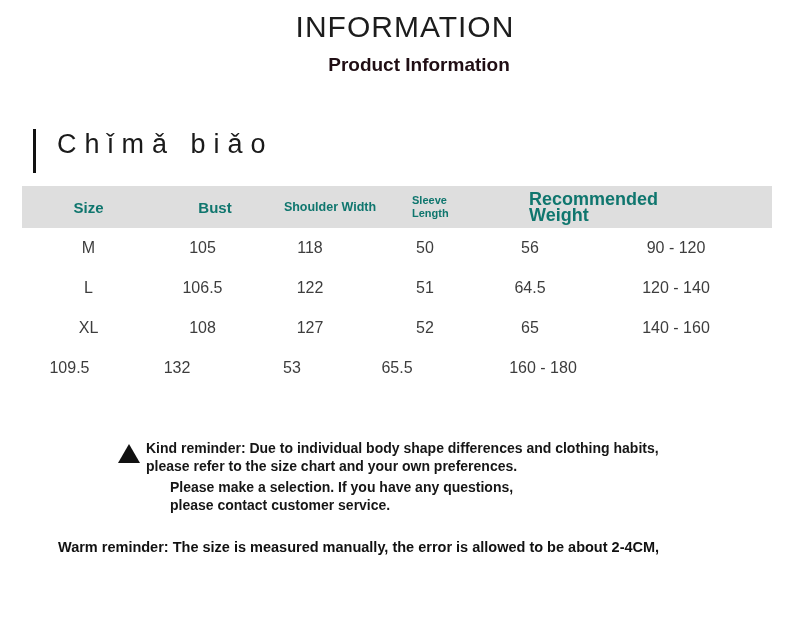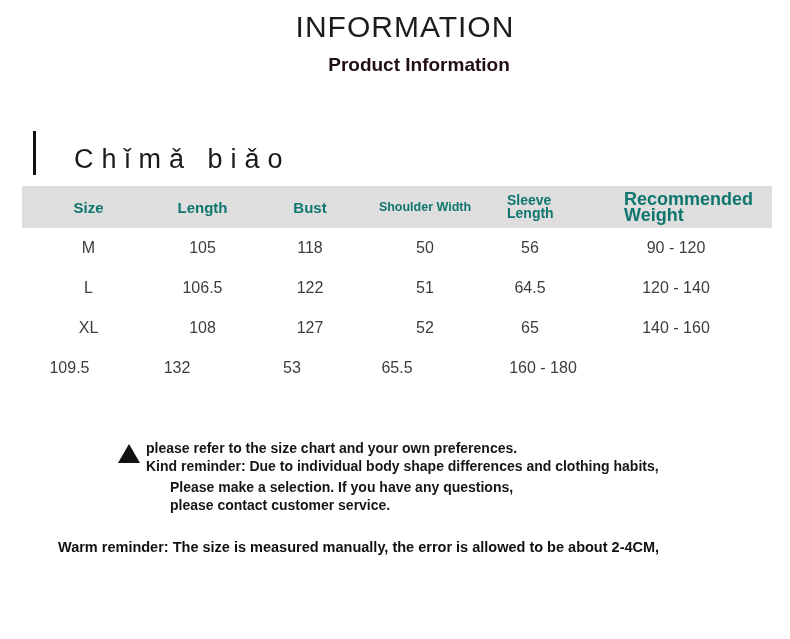--- a/index.html
+++ b/index.html
@@ -7,35 +7,35 @@
     font-family:"Liberation Sans","DejaVu Sans",sans-serif; }
   .abs { position:absolute; }
 
   
   .page-title { top:10px; left:10px; width:790px; text-align:center;
     font-size:30px; font-weight:400; letter-spacing:1px; color:#1c1c1c; }
   .page-subtitle { top:54px; left:0; width:790px; text-align:center;
     font-size:19px; font-weight:700; color:#200e14;padding-left:48px; }
 
   
-  .section-heading { top:129px; left:33px; display:flex; align-items:flex-end; height:46px;gap:17px; }
+  .section-heading { top:129px; left:33px; display:flex; align-items:flex-start; height:46px; }
   .accent-bar { width:3px; height:44px; background:#111111; }
   .section-heading-text { margin-left:21px; font-size:27px; font-weight:300;
     letter-spacing:8px; color:#1a1a1a; white-space:nowrap; }
 
   
   .size-table { top:186px; left:22px; width:750px; }
   .thead { display:flex; align-items:center; height:42px; background:#dedede; }
   .trow { display:flex; align-items:center; height:40px; background:#ffffff; }
   .th, .td { display:flex; align-items:center; justify-content:center; height:100%; }
   .c0{ width:133px; } .c1{ width:95px; } .c2{ width:120px; }
   .c3{ width:110px; } .c4{ width:100px; } .c5{ width:192px; }
   .th { font-weight:700; color:#0f766e; font-size:15px; }
   .th.c3 { font-size:12.5px; }
-  .th.c4 { font-size:14px; }
+  .th.c4 { font-size:11px; }
   .th.c4 span { display:inline-block; width:46px; text-align:left; line-height:13px; }
   .th.c5 { font-size:18px; }
   .th.c5 span { display:inline-block; width:104px; text-align:left; line-height:16px; }
   .td { font-size:16px; color:#3d3d3d; }
 
   
   .kind-reminder { top:440px; left:118px; display:flex; }
   .warning-triangle { width:0; height:0; margin-top:4px;
     border-left:11px solid transparent; border-right:11px solid transparent;
     border-bottom:19px solid #111111; }
@@ -54,23 +54,20 @@
 
 <div class="abs section-heading">
   <div class="accent-bar"></div>
   <div class="section-heading-text">Chǐmǎ biǎo</div>
 </div>
 
 <div class="abs size-table">
   <div class="thead">
       <div class="th c0">
         <span>Size</span>
-      </div>
-      <div class="th c1">
-        <span>Length</span>
       </div>
       <div class="th c2">
         <span>Bust</span>
       </div>
       <div class="th c3">
         <span>Shoulder Width</span>
       </div>
       <div class="th c4">
         <span>Sleeve Length</span>
       </div>
@@ -109,22 +106,22 @@
         <div class="td c3">53</div>
         <div class="td c4">65.5</div>
         <div class="td c5">160 - 180</div>
       </div>
     </div>
 </div>
 
 <div class="abs kind-reminder">
   <div class="warning-triangle"></div>
   <div class="kr-text">
+    <div>Kind reminder: Due to individual body shape differences and clothing habits,</div>
     <div>please refer to the size chart and your own preferences.</div>
-    <div>Kind reminder: Due to individual body shape differences and clothing habits,</div>
     <div class="kr-p2">
       <div>Please make a selection. If you have any questions,</div>
       <div>please contact customer service.</div>
     </div>
   </div>
 </div>
 
 <div class="abs warm-reminder">
   <div>Warm reminder: The size is measured manually, the error is allowed to be about 2-4CM,</div>
 </div>

